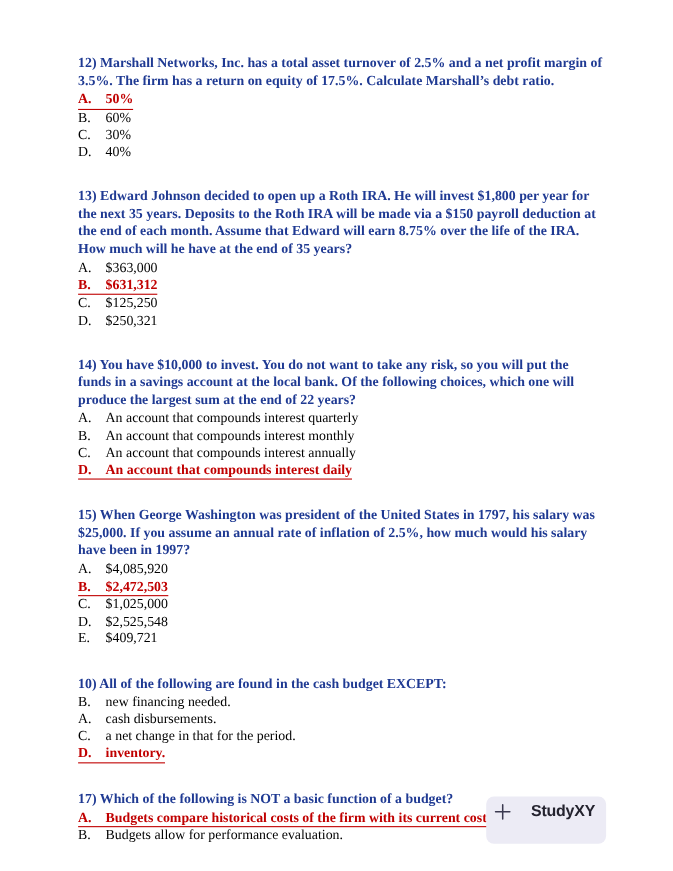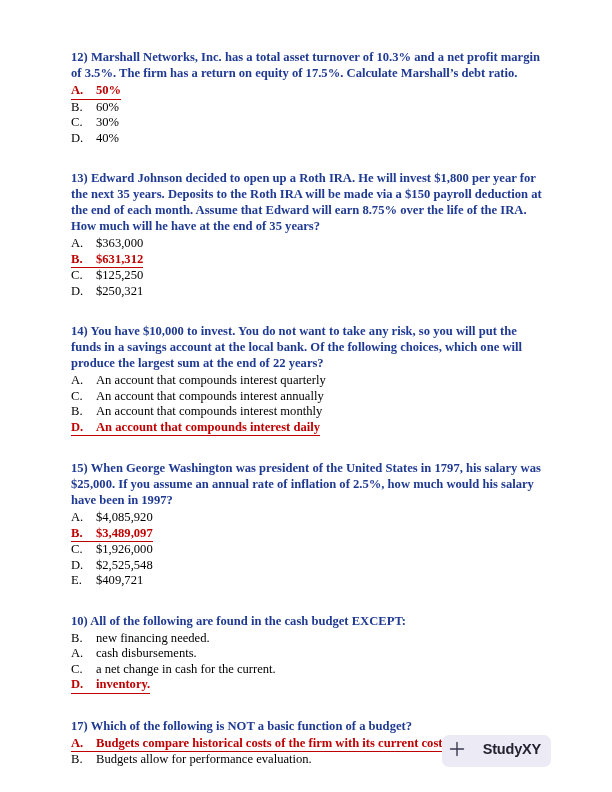--- a/index.html
+++ b/index.html
@@ -37,21 +37,21 @@
   .option.correct .opt-line {
     color: var(--answer-red, #C00000);
     font-weight: bold;
     border-bottom: 1.5px solid var(--answer-red, #C00000);
   }
   .logo-pill {
     position: absolute;
     right: 61px;
     bottom: 25px;
     height: 27px;
-    padding: 0 10px 5px 7px;
+    padding: 0 10px 16px 7px;
     border-radius: 7px;
     background: var(--logo-bg, #ECEBF5);
     display: flex;
     align-items: center;
     gap: 18px;
   }
   .logo-icon { width: 16px; height: 16px; display: block; }
   .logo-text {
     font-family: "Liberation Sans", sans-serif;
     font-weight: bold;
@@ -59,21 +59,21 @@
     color: var(--logo-text-color, #23222E);
     letter-spacing: -0.2px;
   }
 </style>
 </head>
 <body>
 
 <div class="content">
 
   <section class="question">
-    <p class="q-text">12) Marshall Networks, Inc. has a total asset turnover of 10.3% and a net profit margin of 3.5%. The firm has a return on equity of 17.5%. Calculate Marshall’s debt ratio.</p>
+    <p class="q-text">12) Marshall Networks, Inc. has a total asset turnover of 2.5% and a net profit margin of 3.5%. The firm has a return on equity of 17.5%. Calculate Marshall’s debt ratio.</p>
     <ul class="options">
       <li class="option correct"><span class="opt-line"><span class="letter">A.</span><span>50%</span></span></li>
       <li class="option"><span class="opt-line"><span class="letter">B.</span><span>60%</span></span></li>
       <li class="option"><span class="opt-line"><span class="letter">C.</span><span>30%</span></span></li>
       <li class="option"><span class="opt-line"><span class="letter">D.</span><span>40%</span></span></li>
     </ul>
   </section>
 
   <section class="question">
     <p class="q-text">13) Edward Johnson decided to open up a Roth IRA. He will invest $1,800 per year for the next 35 years. Deposits to the Roth IRA will be made via a $150 payroll deduction at the end of each month. Assume that Edward will earn 8.75% over the life of the IRA. How much will he have at the end of 35 years?</p>
@@ -82,43 +82,43 @@
       <li class="option correct"><span class="opt-line"><span class="letter">B.</span><span>$631,312</span></span></li>
       <li class="option"><span class="opt-line"><span class="letter">C.</span><span>$125,250</span></span></li>
       <li class="option"><span class="opt-line"><span class="letter">D.</span><span>$250,321</span></span></li>
     </ul>
   </section>
 
   <section class="question">
     <p class="q-text">14) You have $10,000 to invest. You do not want to take any risk, so you will put the funds in a savings account at the local bank. Of the following choices, which one will produce the largest sum at the end of 22 years?</p>
     <ul class="options">
       <li class="option"><span class="opt-line"><span class="letter">A.</span><span>An account that compounds interest quarterly</span></span></li>
+      <li class="option"><span class="opt-line"><span class="letter">B.</span><span>An account that compounds interest monthly</span></span></li>
       <li class="option"><span class="opt-line"><span class="letter">C.</span><span>An account that compounds interest annually</span></span></li>
-      <li class="option"><span class="opt-line"><span class="letter">B.</span><span>An account that compounds interest monthly</span></span></li>
       <li class="option correct"><span class="opt-line"><span class="letter">D.</span><span>An account that compounds interest daily</span></span></li>
     </ul>
   </section>
 
   <section class="question">
     <p class="q-text">15) When George Washington was president of the United States in 1797, his salary was $25,000. If you assume an annual rate of inflation of 2.5%, how much would his salary have been in 1997?</p>
     <ul class="options">
       <li class="option"><span class="opt-line"><span class="letter">A.</span><span>$4,085,920</span></span></li>
-      <li class="option correct"><span class="opt-line"><span class="letter">B.</span><span>$3,489,097</span></span></li>
-      <li class="option"><span class="opt-line"><span class="letter">C.</span><span>$1,926,000</span></span></li>
+      <li class="option correct"><span class="opt-line"><span class="letter">B.</span><span>$2,472,503</span></span></li>
+      <li class="option"><span class="opt-line"><span class="letter">C.</span><span>$1,025,000</span></span></li>
       <li class="option"><span class="opt-line"><span class="letter">D.</span><span>$2,525,548</span></span></li>
       <li class="option"><span class="opt-line"><span class="letter">E.</span><span>$409,721</span></span></li>
     </ul>
   </section>
 
   <section class="question">
     <p class="q-text">10) All of the following are found in the cash budget EXCEPT:</p>
     <ul class="options">
       <li class="option"><span class="opt-line"><span class="letter">B.</span><span>new financing needed.</span></span></li>
       <li class="option"><span class="opt-line"><span class="letter">A.</span><span>cash disbursements.</span></span></li>
-      <li class="option"><span class="opt-line"><span class="letter">C.</span><span>a net change in cash for the current.</span></span></li>
+      <li class="option"><span class="opt-line"><span class="letter">C.</span><span>a net change in that for the period.</span></span></li>
       <li class="option correct"><span class="opt-line"><span class="letter">D.</span><span>inventory.</span></span></li>
     </ul>
   </section>
 
   <section class="question">
     <p class="q-text">17) Which of the following is NOT a basic function of a budget?</p>
     <ul class="options">
       <li class="option correct"><span class="opt-line"><span class="letter">A.</span><span>Budgets compare historical costs of the firm with its current cost performance.</span></span></li>
       <li class="option"><span class="opt-line"><span class="letter">B.</span><span>Budgets allow for performance evaluation.</span></span></li>
     </ul>

